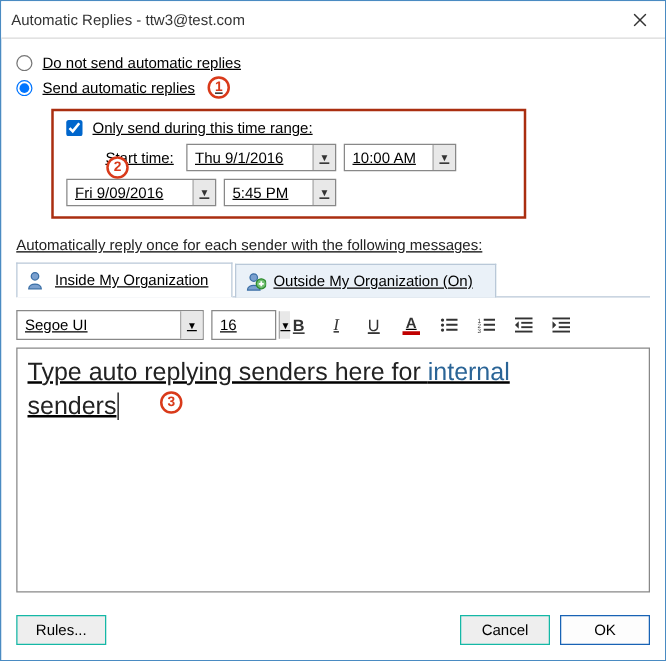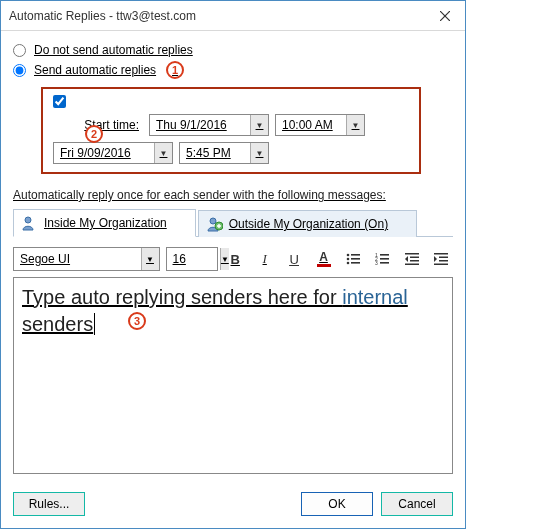--- a/index.html
+++ b/index.html
@@ -5,21 +5,21 @@
   * { box-sizing: border-box; }
   body {
     margin: 0;
     padding: 0;
     font-family: "Segoe UI", Tahoma, sans-serif;
     font-size: 12px;
     background: #fff;
     color: #000;
   }
   .window {
-    width: 466px;
+    width: 533px;
     height: 529px;
     border: 1px solid #4a8bc2;
     background: #fff;
     display: flex;
     flex-direction: column;
   }
   .titlebar {
     height: 30px;
     background: #fff;
     border-bottom: 1px solid #d9d9d9;
@@ -128,21 +128,21 @@
   }
   .tabs {
     display: flex;
     align-items: flex-end;
     border-bottom: 1px solid #b9c8d8;
   }
   .tab {
     display: flex;
     align-items: center;
     gap: 6px;
-    padding: 5px 28px 5px 8px;
+    padding: 5px 18px 5px 8px;
     border: 1px solid #b9c8d8;
     border-bottom: none;
     margin-right: 2px;
     background: #eaf1f8;
     position: relative;
     top: 1px;
     font-size: 12px;
   }
   .tab.active {
     background: #fff;
@@ -260,20 +260,21 @@
     </div>
     <div class="radio-row">
       <input type="radio" name="autoreply" checked="" style="">
       <span>Send automatic replies</span>
       <span class="callout">1</span>
     </div>
 
     <div class="timerange-box">
       <div class="checkbox-row">
         <input type="checkbox" checked="" style="">
+        <span>Only send during this time range:</span>
       </div>
       <div class="time-row">
         <span class="time-label">Start time:</span>
         <div class="combo date-combo">
           <span class="val">Thu 9/1/2016</span>
           <span class="arrow">▼</span>
         </div>
         <div class="combo time-combo">
           <span class="val">10:00 AM</span>
           <span class="arrow">▼</span>
@@ -372,16 +373,16 @@
     <div class="editor">
       <span>Type auto replying senders here for </span><span class="link">internal</span><br>
       <span>senders</span><span class="cursor"></span>
       <span class="callout callout3">3</span>
     </div>
   </div>
 
   <div class="footer">
     <div class="btn rules">Rules...</div>
     <div class="spacer"></div>
+    <div class="btn cancel">Cancel</div>
     <div class="btn ok">OK</div>
-    <div class="btn cancel">Cancel</div>
   </div>
 </div>
 
 </body></html>

